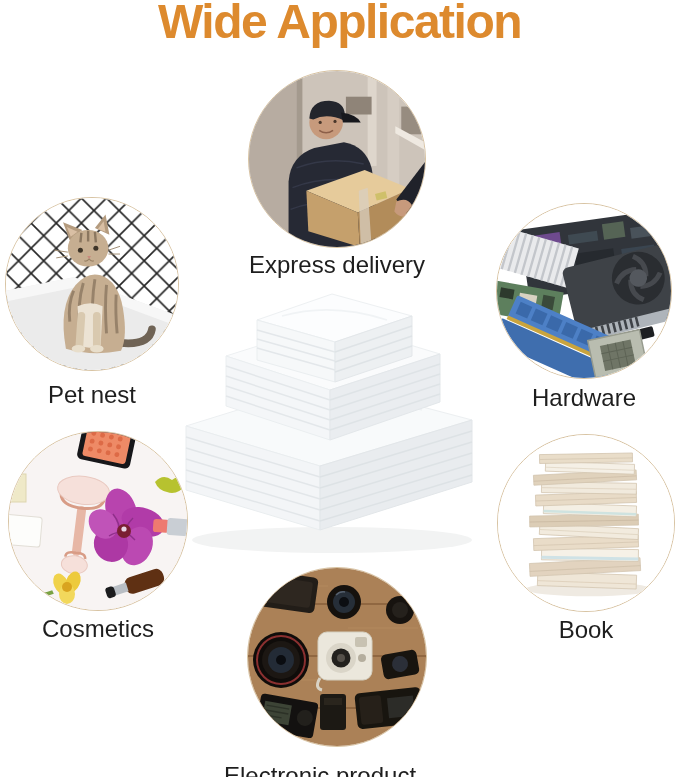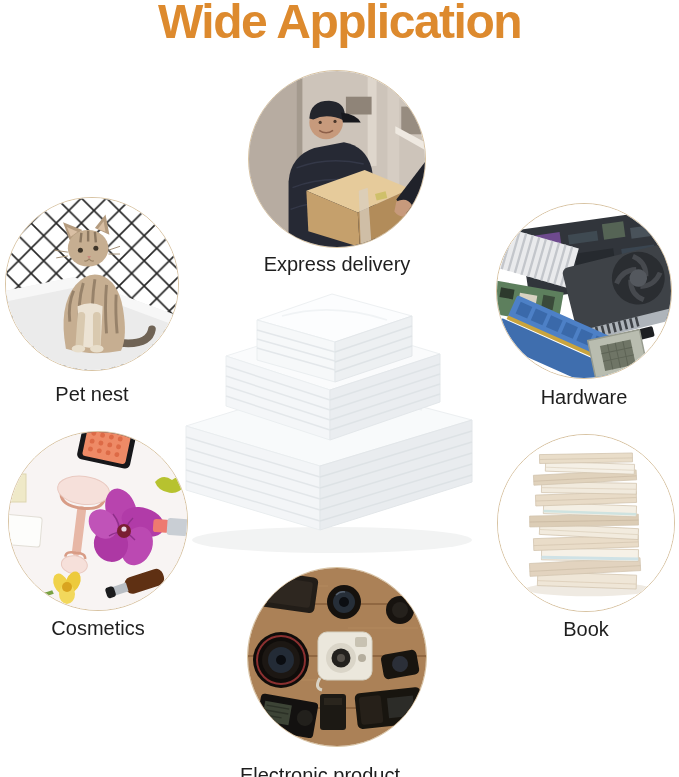--- a/index.html
+++ b/index.html
@@ -14,21 +14,21 @@
     font-size:48px;font-weight:bold;letter-spacing:-1.5px;
     color:#DD8A2E;white-space:nowrap;
   }
   .circle{
     position:absolute;border-radius:50%;overflow:hidden;
     border:1px solid #d8c3a2;box-sizing:border-box;background:#fff;
   }
   .circle svg{display:block;width:100%;height:100%;}
   .cap{
     position:absolute;width:220px;text-align:center;
-    font-size:20px;color:#1e1e1e;line-height:23px;white-space:nowrap;
+    font-size:24px;color:#1e1e1e;line-height:23px;white-space:nowrap;
   }
   #c-express{left:248px;top:70px;width:178px;height:178px;}
   #l-express{left:227px;top:253px;}
   #c-pet{left:5px;top:197px;width:174px;height:174px;}
   #l-pet{left:-18px;top:383px;}
   #c-hardware{left:496px;top:203px;width:176px;height:176px;}
   #l-hardware{left:474px;top:386px;}
   #c-cosmetics{left:8px;top:431px;width:180px;height:180px;}
   #l-cosmetics{left:-12px;top:617px;}
   #c-book{left:497px;top:434px;width:178px;height:178px;}

